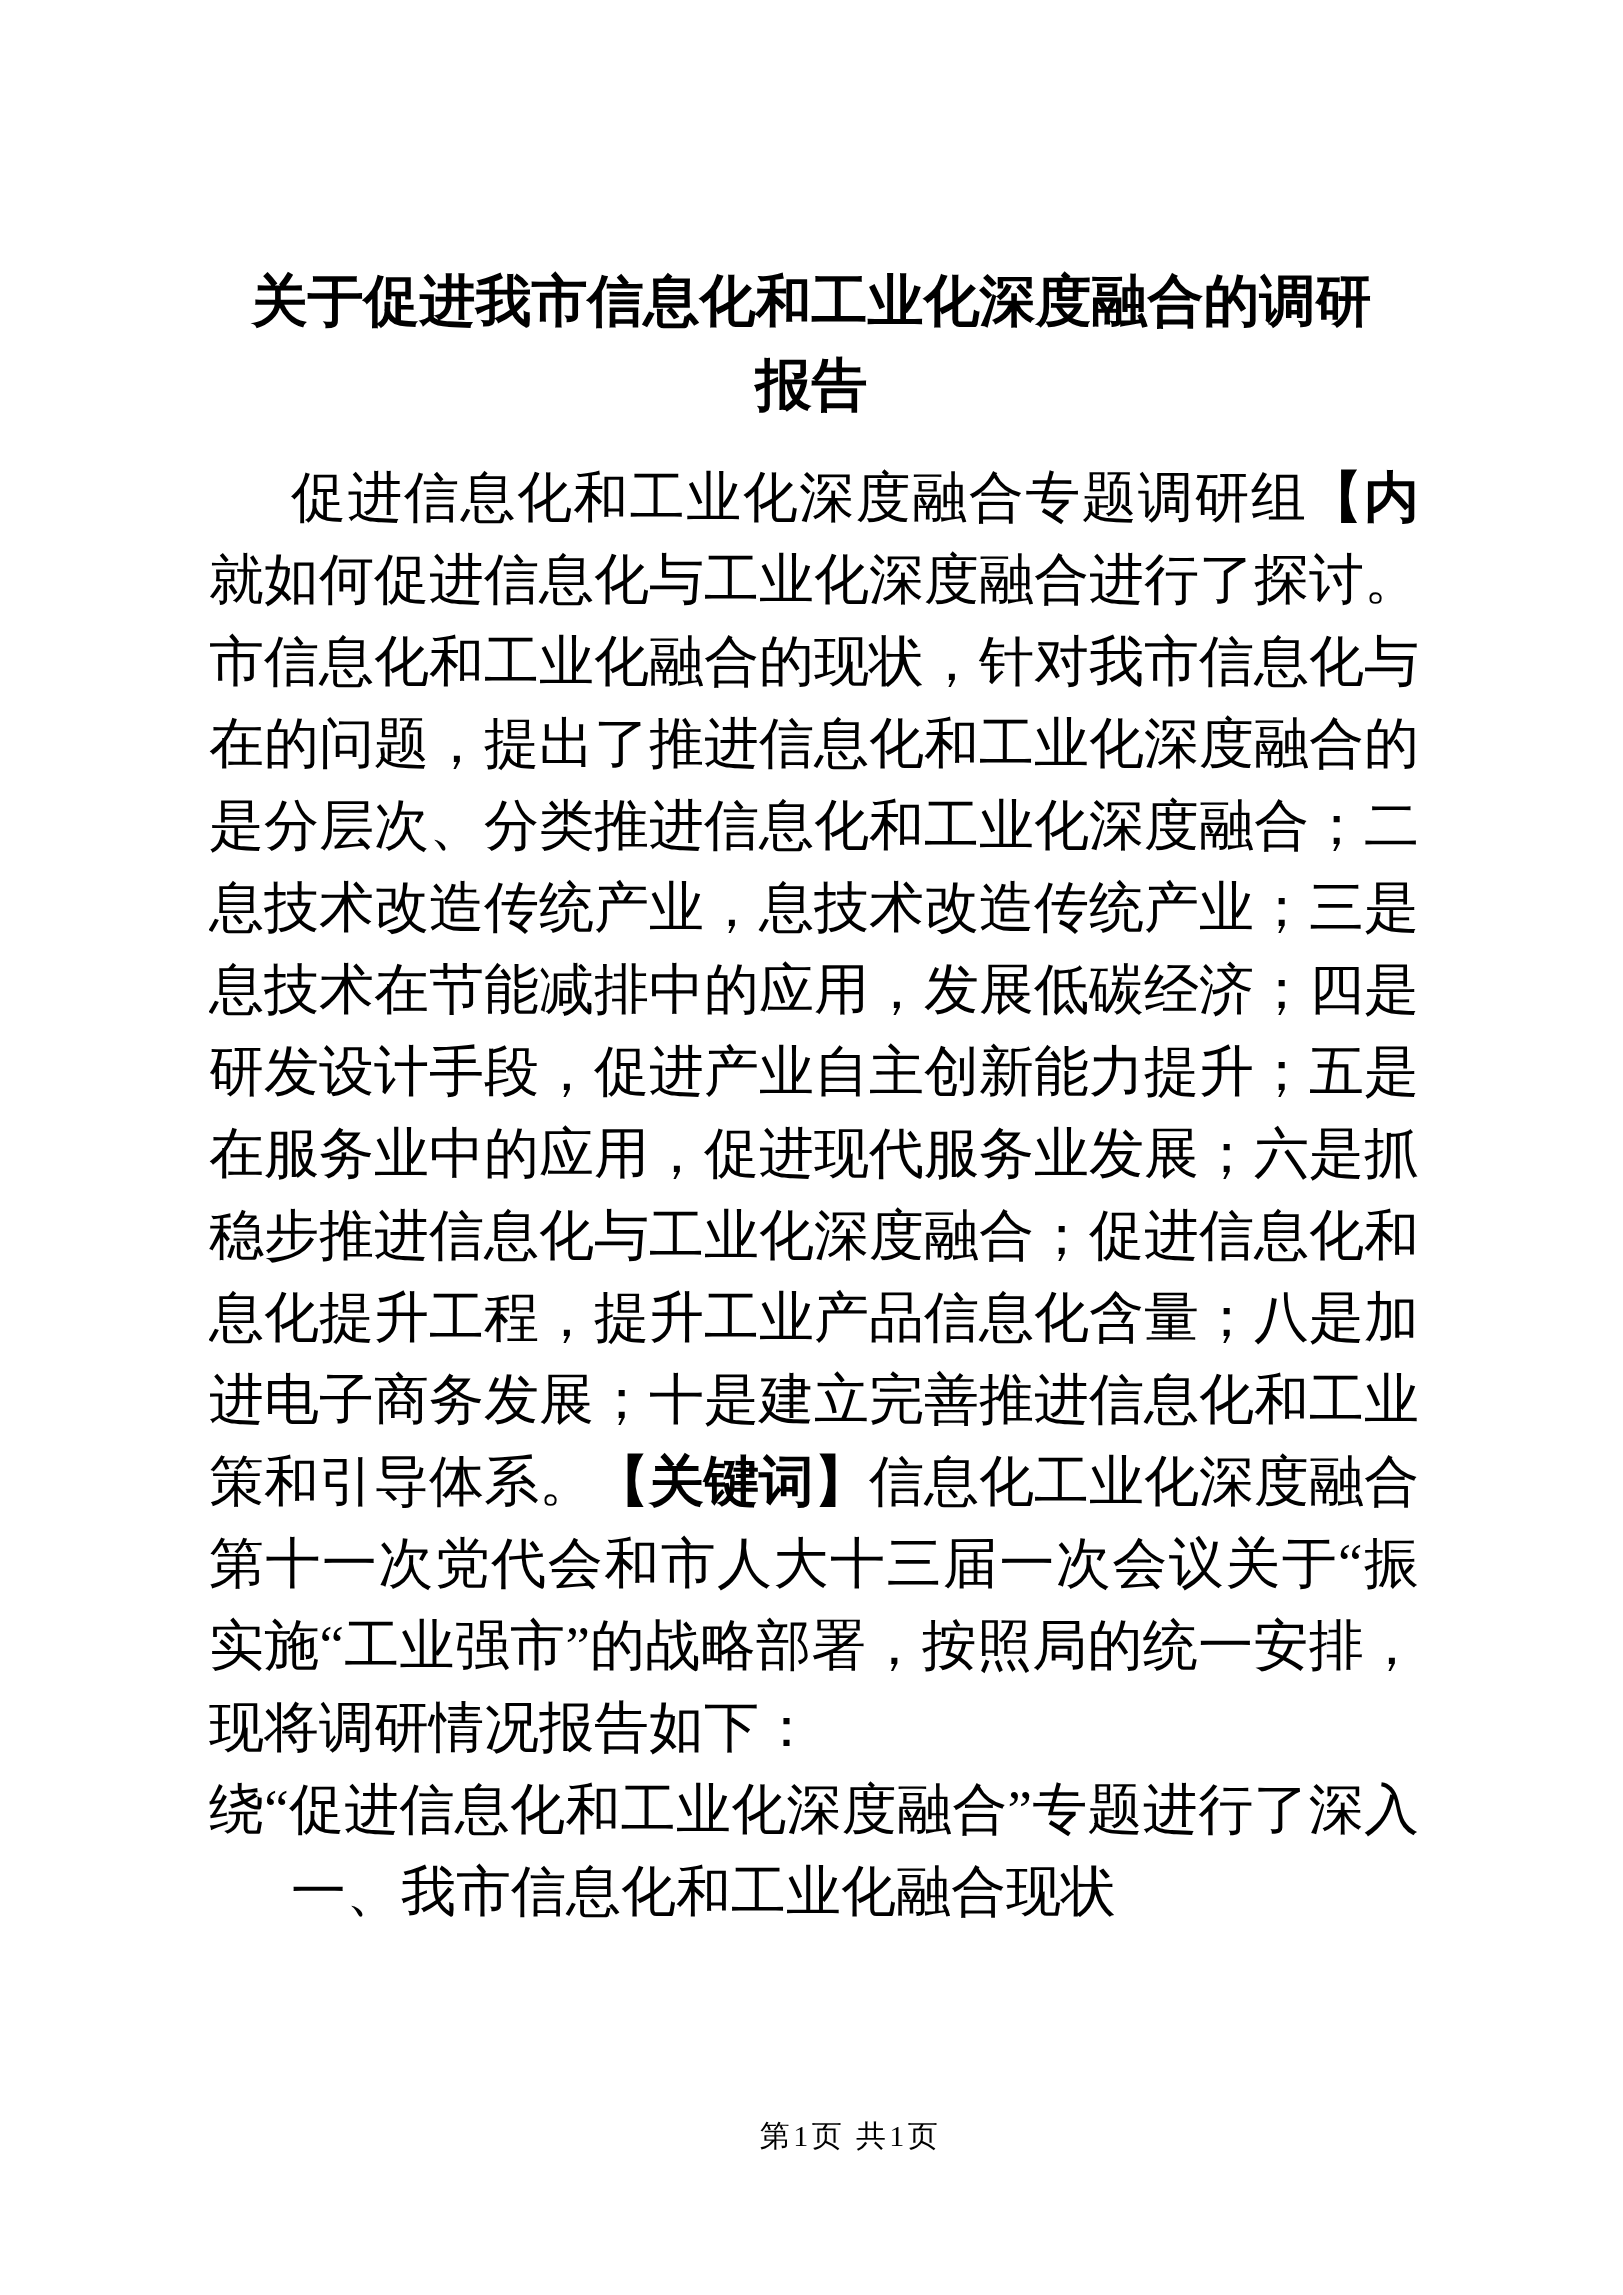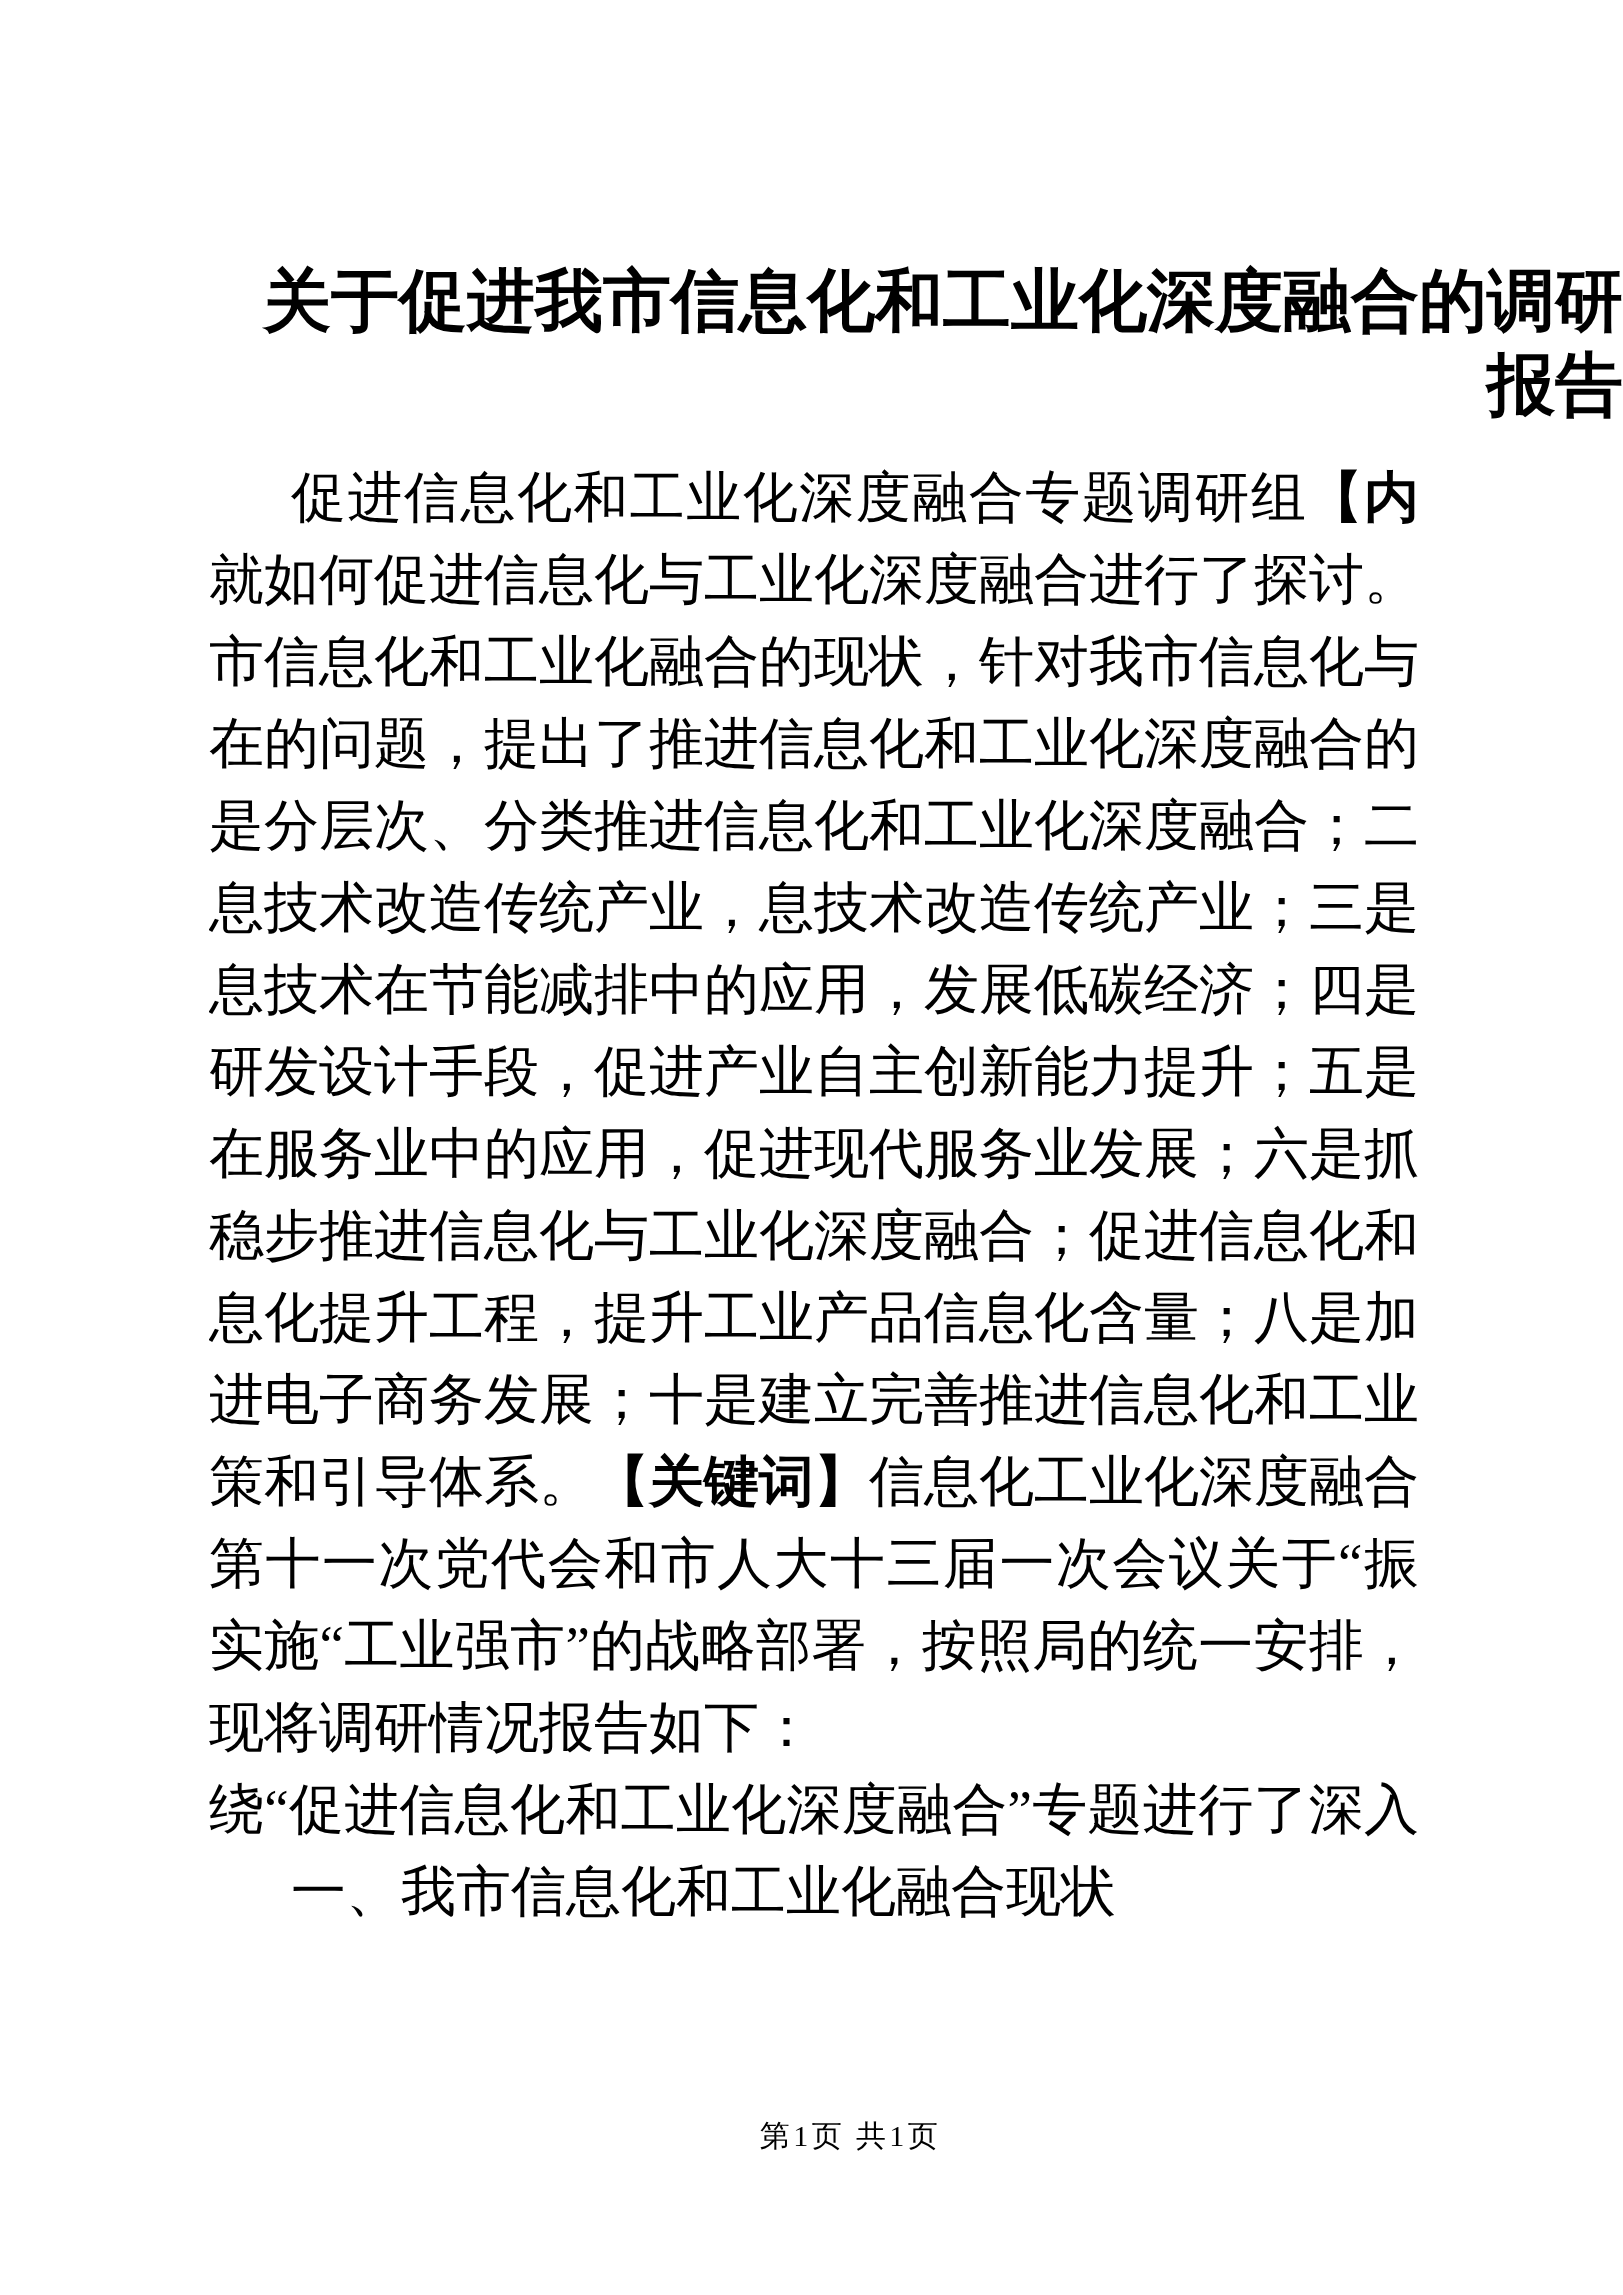--- a/index.html
+++ b/index.html
@@ -11,23 +11,23 @@
     position: relative;
     width: 1623px;
     height: 2295px;
     background: #ffffff;
     color: #000000;
     overflow: hidden;
     font-family: "Liberation Serif", "DejaVu Serif", serif;
   }
   .title {
     padding-top: 259px;
-    text-align: right;
+    text-align: center;
     font-weight: bold;
-    font-size: 68px;
+    font-size: 56px;
     line-height: 84px;
     letter-spacing: 0;
   }
   .title-line {
     height: 84px;
     overflow: hidden;
   }
   .doc-body {
     margin-top: 30px;
     margin-left: 209px;

